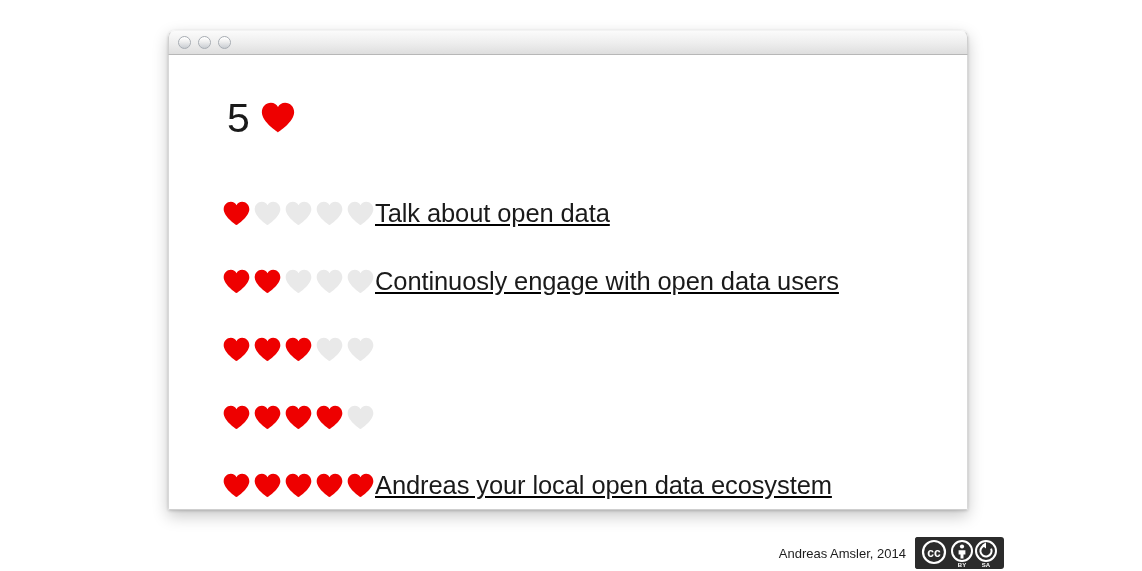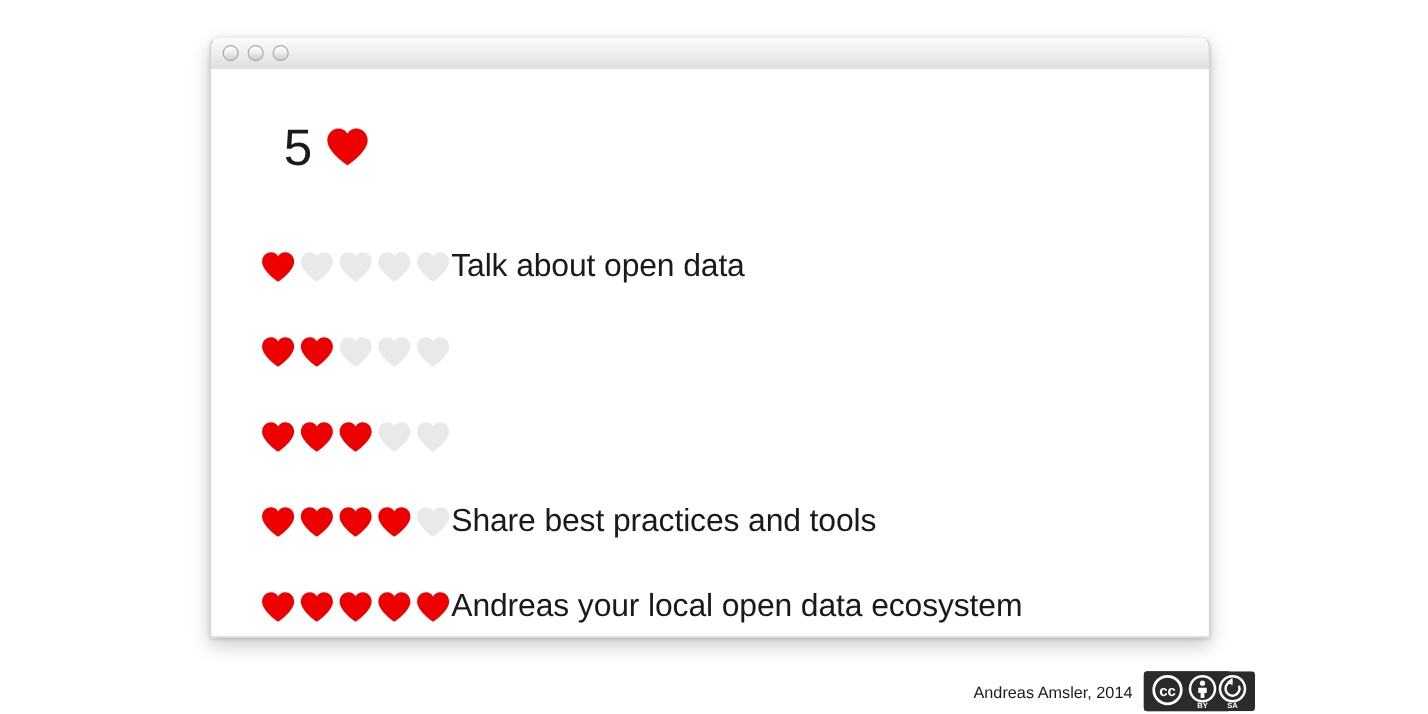--- a/index.html
+++ b/index.html
@@ -80,23 +80,24 @@
     gap: 11px;
   }
   .title-heart {
     display: inline-block;
     position: relative;
     top: 1px;
   }
 
   .rating-list {
     position: absolute;
-    left: 40px;
+    left: 54px;
     top: 124px;
     width: 700px;
+    text-decoration: underline;
   }
   .rating-row {
     display: flex;
     align-items: center;
     height: 68px;
   }
   .hearts {
     width: 152px;
     flex: 0 0 152px;
     display: flex;
@@ -197,61 +198,61 @@
           <span class="heart"><svg width="27" height="25" viewBox="0 0 32 29">
                 <path d="M16 28.5 C16 28.5 0.8 18.6 0.8 9.6 C0.8 4.4 4.6 0.6 9.3 0.6 C12.4 0.6 14.8 2.3 16 4.6 C17.2 2.3 19.6 0.6 22.7 0.6 C27.4 0.6 31.2 4.4 31.2 9.6 C31.2 18.6 16 28.5 16 28.5 Z" fill="#e9e9e9"></path>
               </svg></span>
           <span class="heart"><svg width="27" height="25" viewBox="0 0 32 29">
                 <path d="M16 28.5 C16 28.5 0.8 18.6 0.8 9.6 C0.8 4.4 4.6 0.6 9.3 0.6 C12.4 0.6 14.8 2.3 16 4.6 C17.2 2.3 19.6 0.6 22.7 0.6 C27.4 0.6 31.2 4.4 31.2 9.6 C31.2 18.6 16 28.5 16 28.5 Z" fill="#e9e9e9"></path>
               </svg></span>
           <span class="heart"><svg width="27" height="25" viewBox="0 0 32 29">
                 <path d="M16 28.5 C16 28.5 0.8 18.6 0.8 9.6 C0.8 4.4 4.6 0.6 9.3 0.6 C12.4 0.6 14.8 2.3 16 4.6 C17.2 2.3 19.6 0.6 22.7 0.6 C27.4 0.6 31.2 4.4 31.2 9.6 C31.2 18.6 16 28.5 16 28.5 Z" fill="#e9e9e9"></path>
               </svg></span>
         </div>
-      </div>
-
-      <div class="rating-row">
-        <div class="hearts">
-          <span class="heart"><svg width="27" height="25" viewBox="0 0 32 29">
-                <path d="M16 28.5 C16 28.5 0.8 18.6 0.8 9.6 C0.8 4.4 4.6 0.6 9.3 0.6 C12.4 0.6 14.8 2.3 16 4.6 C17.2 2.3 19.6 0.6 22.7 0.6 C27.4 0.6 31.2 4.4 31.2 9.6 C31.2 18.6 16 28.5 16 28.5 Z" fill="#ee0000"></path>
-              </svg></span>
-          <span class="heart"><svg width="27" height="25" viewBox="0 0 32 29">
-                <path d="M16 28.5 C16 28.5 0.8 18.6 0.8 9.6 C0.8 4.4 4.6 0.6 9.3 0.6 C12.4 0.6 14.8 2.3 16 4.6 C17.2 2.3 19.6 0.6 22.7 0.6 C27.4 0.6 31.2 4.4 31.2 9.6 C31.2 18.6 16 28.5 16 28.5 Z" fill="#ee0000"></path>
-              </svg></span>
-          <span class="heart"><svg width="27" height="25" viewBox="0 0 32 29">
-                <path d="M16 28.5 C16 28.5 0.8 18.6 0.8 9.6 C0.8 4.4 4.6 0.6 9.3 0.6 C12.4 0.6 14.8 2.3 16 4.6 C17.2 2.3 19.6 0.6 22.7 0.6 C27.4 0.6 31.2 4.4 31.2 9.6 C31.2 18.6 16 28.5 16 28.5 Z" fill="#ee0000"></path>
-              </svg></span>
-          <span class="heart"><svg width="27" height="25" viewBox="0 0 32 29">
-                <path d="M16 28.5 C16 28.5 0.8 18.6 0.8 9.6 C0.8 4.4 4.6 0.6 9.3 0.6 C12.4 0.6 14.8 2.3 16 4.6 C17.2 2.3 19.6 0.6 22.7 0.6 C27.4 0.6 31.2 4.4 31.2 9.6 C31.2 18.6 16 28.5 16 28.5 Z" fill="#e9e9e9"></path>
-              </svg></span>
-          <span class="heart"><svg width="27" height="25" viewBox="0 0 32 29">
-                <path d="M16 28.5 C16 28.5 0.8 18.6 0.8 9.6 C0.8 4.4 4.6 0.6 9.3 0.6 C12.4 0.6 14.8 2.3 16 4.6 C17.2 2.3 19.6 0.6 22.7 0.6 C27.4 0.6 31.2 4.4 31.2 9.6 C31.2 18.6 16 28.5 16 28.5 Z" fill="#e9e9e9"></path>
-              </svg></span>
-        </div>
-      </div>
-
-      <div class="rating-row">
-        <div class="hearts">
-          <span class="heart"><svg width="27" height="25" viewBox="0 0 32 29">
-                <path d="M16 28.5 C16 28.5 0.8 18.6 0.8 9.6 C0.8 4.4 4.6 0.6 9.3 0.6 C12.4 0.6 14.8 2.3 16 4.6 C17.2 2.3 19.6 0.6 22.7 0.6 C27.4 0.6 31.2 4.4 31.2 9.6 C31.2 18.6 16 28.5 16 28.5 Z" fill="#ee0000"></path>
-              </svg></span>
-          <span class="heart"><svg width="27" height="25" viewBox="0 0 32 29">
-                <path d="M16 28.5 C16 28.5 0.8 18.6 0.8 9.6 C0.8 4.4 4.6 0.6 9.3 0.6 C12.4 0.6 14.8 2.3 16 4.6 C17.2 2.3 19.6 0.6 22.7 0.6 C27.4 0.6 31.2 4.4 31.2 9.6 C31.2 18.6 16 28.5 16 28.5 Z" fill="#ee0000"></path>
-              </svg></span>
-          <span class="heart"><svg width="27" height="25" viewBox="0 0 32 29">
-                <path d="M16 28.5 C16 28.5 0.8 18.6 0.8 9.6 C0.8 4.4 4.6 0.6 9.3 0.6 C12.4 0.6 14.8 2.3 16 4.6 C17.2 2.3 19.6 0.6 22.7 0.6 C27.4 0.6 31.2 4.4 31.2 9.6 C31.2 18.6 16 28.5 16 28.5 Z" fill="#ee0000"></path>
-              </svg></span>
-          <span class="heart"><svg width="27" height="25" viewBox="0 0 32 29">
-                <path d="M16 28.5 C16 28.5 0.8 18.6 0.8 9.6 C0.8 4.4 4.6 0.6 9.3 0.6 C12.4 0.6 14.8 2.3 16 4.6 C17.2 2.3 19.6 0.6 22.7 0.6 C27.4 0.6 31.2 4.4 31.2 9.6 C31.2 18.6 16 28.5 16 28.5 Z" fill="#ee0000"></path>
-              </svg></span>
-          <span class="heart"><svg width="27" height="25" viewBox="0 0 32 29">
-                <path d="M16 28.5 C16 28.5 0.8 18.6 0.8 9.6 C0.8 4.4 4.6 0.6 9.3 0.6 C12.4 0.6 14.8 2.3 16 4.6 C17.2 2.3 19.6 0.6 22.7 0.6 C27.4 0.6 31.2 4.4 31.2 9.6 C31.2 18.6 16 28.5 16 28.5 Z" fill="#e9e9e9"></path>
-              </svg></span>
-        </div>
-        <div class="rating-label">Share best practices and tools</div>
+        <div class="rating-label">Continuosly engage with open data users</div>
+      </div>
+
+      <div class="rating-row">
+        <div class="hearts">
+          <span class="heart"><svg width="27" height="25" viewBox="0 0 32 29">
+                <path d="M16 28.5 C16 28.5 0.8 18.6 0.8 9.6 C0.8 4.4 4.6 0.6 9.3 0.6 C12.4 0.6 14.8 2.3 16 4.6 C17.2 2.3 19.6 0.6 22.7 0.6 C27.4 0.6 31.2 4.4 31.2 9.6 C31.2 18.6 16 28.5 16 28.5 Z" fill="#ee0000"></path>
+              </svg></span>
+          <span class="heart"><svg width="27" height="25" viewBox="0 0 32 29">
+                <path d="M16 28.5 C16 28.5 0.8 18.6 0.8 9.6 C0.8 4.4 4.6 0.6 9.3 0.6 C12.4 0.6 14.8 2.3 16 4.6 C17.2 2.3 19.6 0.6 22.7 0.6 C27.4 0.6 31.2 4.4 31.2 9.6 C31.2 18.6 16 28.5 16 28.5 Z" fill="#ee0000"></path>
+              </svg></span>
+          <span class="heart"><svg width="27" height="25" viewBox="0 0 32 29">
+                <path d="M16 28.5 C16 28.5 0.8 18.6 0.8 9.6 C0.8 4.4 4.6 0.6 9.3 0.6 C12.4 0.6 14.8 2.3 16 4.6 C17.2 2.3 19.6 0.6 22.7 0.6 C27.4 0.6 31.2 4.4 31.2 9.6 C31.2 18.6 16 28.5 16 28.5 Z" fill="#ee0000"></path>
+              </svg></span>
+          <span class="heart"><svg width="27" height="25" viewBox="0 0 32 29">
+                <path d="M16 28.5 C16 28.5 0.8 18.6 0.8 9.6 C0.8 4.4 4.6 0.6 9.3 0.6 C12.4 0.6 14.8 2.3 16 4.6 C17.2 2.3 19.6 0.6 22.7 0.6 C27.4 0.6 31.2 4.4 31.2 9.6 C31.2 18.6 16 28.5 16 28.5 Z" fill="#e9e9e9"></path>
+              </svg></span>
+          <span class="heart"><svg width="27" height="25" viewBox="0 0 32 29">
+                <path d="M16 28.5 C16 28.5 0.8 18.6 0.8 9.6 C0.8 4.4 4.6 0.6 9.3 0.6 C12.4 0.6 14.8 2.3 16 4.6 C17.2 2.3 19.6 0.6 22.7 0.6 C27.4 0.6 31.2 4.4 31.2 9.6 C31.2 18.6 16 28.5 16 28.5 Z" fill="#e9e9e9"></path>
+              </svg></span>
+        </div>
+      </div>
+
+      <div class="rating-row">
+        <div class="hearts">
+          <span class="heart"><svg width="27" height="25" viewBox="0 0 32 29">
+                <path d="M16 28.5 C16 28.5 0.8 18.6 0.8 9.6 C0.8 4.4 4.6 0.6 9.3 0.6 C12.4 0.6 14.8 2.3 16 4.6 C17.2 2.3 19.6 0.6 22.7 0.6 C27.4 0.6 31.2 4.4 31.2 9.6 C31.2 18.6 16 28.5 16 28.5 Z" fill="#ee0000"></path>
+              </svg></span>
+          <span class="heart"><svg width="27" height="25" viewBox="0 0 32 29">
+                <path d="M16 28.5 C16 28.5 0.8 18.6 0.8 9.6 C0.8 4.4 4.6 0.6 9.3 0.6 C12.4 0.6 14.8 2.3 16 4.6 C17.2 2.3 19.6 0.6 22.7 0.6 C27.4 0.6 31.2 4.4 31.2 9.6 C31.2 18.6 16 28.5 16 28.5 Z" fill="#ee0000"></path>
+              </svg></span>
+          <span class="heart"><svg width="27" height="25" viewBox="0 0 32 29">
+                <path d="M16 28.5 C16 28.5 0.8 18.6 0.8 9.6 C0.8 4.4 4.6 0.6 9.3 0.6 C12.4 0.6 14.8 2.3 16 4.6 C17.2 2.3 19.6 0.6 22.7 0.6 C27.4 0.6 31.2 4.4 31.2 9.6 C31.2 18.6 16 28.5 16 28.5 Z" fill="#ee0000"></path>
+              </svg></span>
+          <span class="heart"><svg width="27" height="25" viewBox="0 0 32 29">
+                <path d="M16 28.5 C16 28.5 0.8 18.6 0.8 9.6 C0.8 4.4 4.6 0.6 9.3 0.6 C12.4 0.6 14.8 2.3 16 4.6 C17.2 2.3 19.6 0.6 22.7 0.6 C27.4 0.6 31.2 4.4 31.2 9.6 C31.2 18.6 16 28.5 16 28.5 Z" fill="#ee0000"></path>
+              </svg></span>
+          <span class="heart"><svg width="27" height="25" viewBox="0 0 32 29">
+                <path d="M16 28.5 C16 28.5 0.8 18.6 0.8 9.6 C0.8 4.4 4.6 0.6 9.3 0.6 C12.4 0.6 14.8 2.3 16 4.6 C17.2 2.3 19.6 0.6 22.7 0.6 C27.4 0.6 31.2 4.4 31.2 9.6 C31.2 18.6 16 28.5 16 28.5 Z" fill="#e9e9e9"></path>
+              </svg></span>
+        </div>
       </div>
 
       <div class="rating-row">
         <div class="hearts">
           <span class="heart"><svg width="27" height="25" viewBox="0 0 32 29">
                 <path d="M16 28.5 C16 28.5 0.8 18.6 0.8 9.6 C0.8 4.4 4.6 0.6 9.3 0.6 C12.4 0.6 14.8 2.3 16 4.6 C17.2 2.3 19.6 0.6 22.7 0.6 C27.4 0.6 31.2 4.4 31.2 9.6 C31.2 18.6 16 28.5 16 28.5 Z" fill="#ee0000"></path>
               </svg></span>
           <span class="heart"><svg width="27" height="25" viewBox="0 0 32 29">
                 <path d="M16 28.5 C16 28.5 0.8 18.6 0.8 9.6 C0.8 4.4 4.6 0.6 9.3 0.6 C12.4 0.6 14.8 2.3 16 4.6 C17.2 2.3 19.6 0.6 22.7 0.6 C27.4 0.6 31.2 4.4 31.2 9.6 C31.2 18.6 16 28.5 16 28.5 Z" fill="#ee0000"></path>
               </svg></span>

